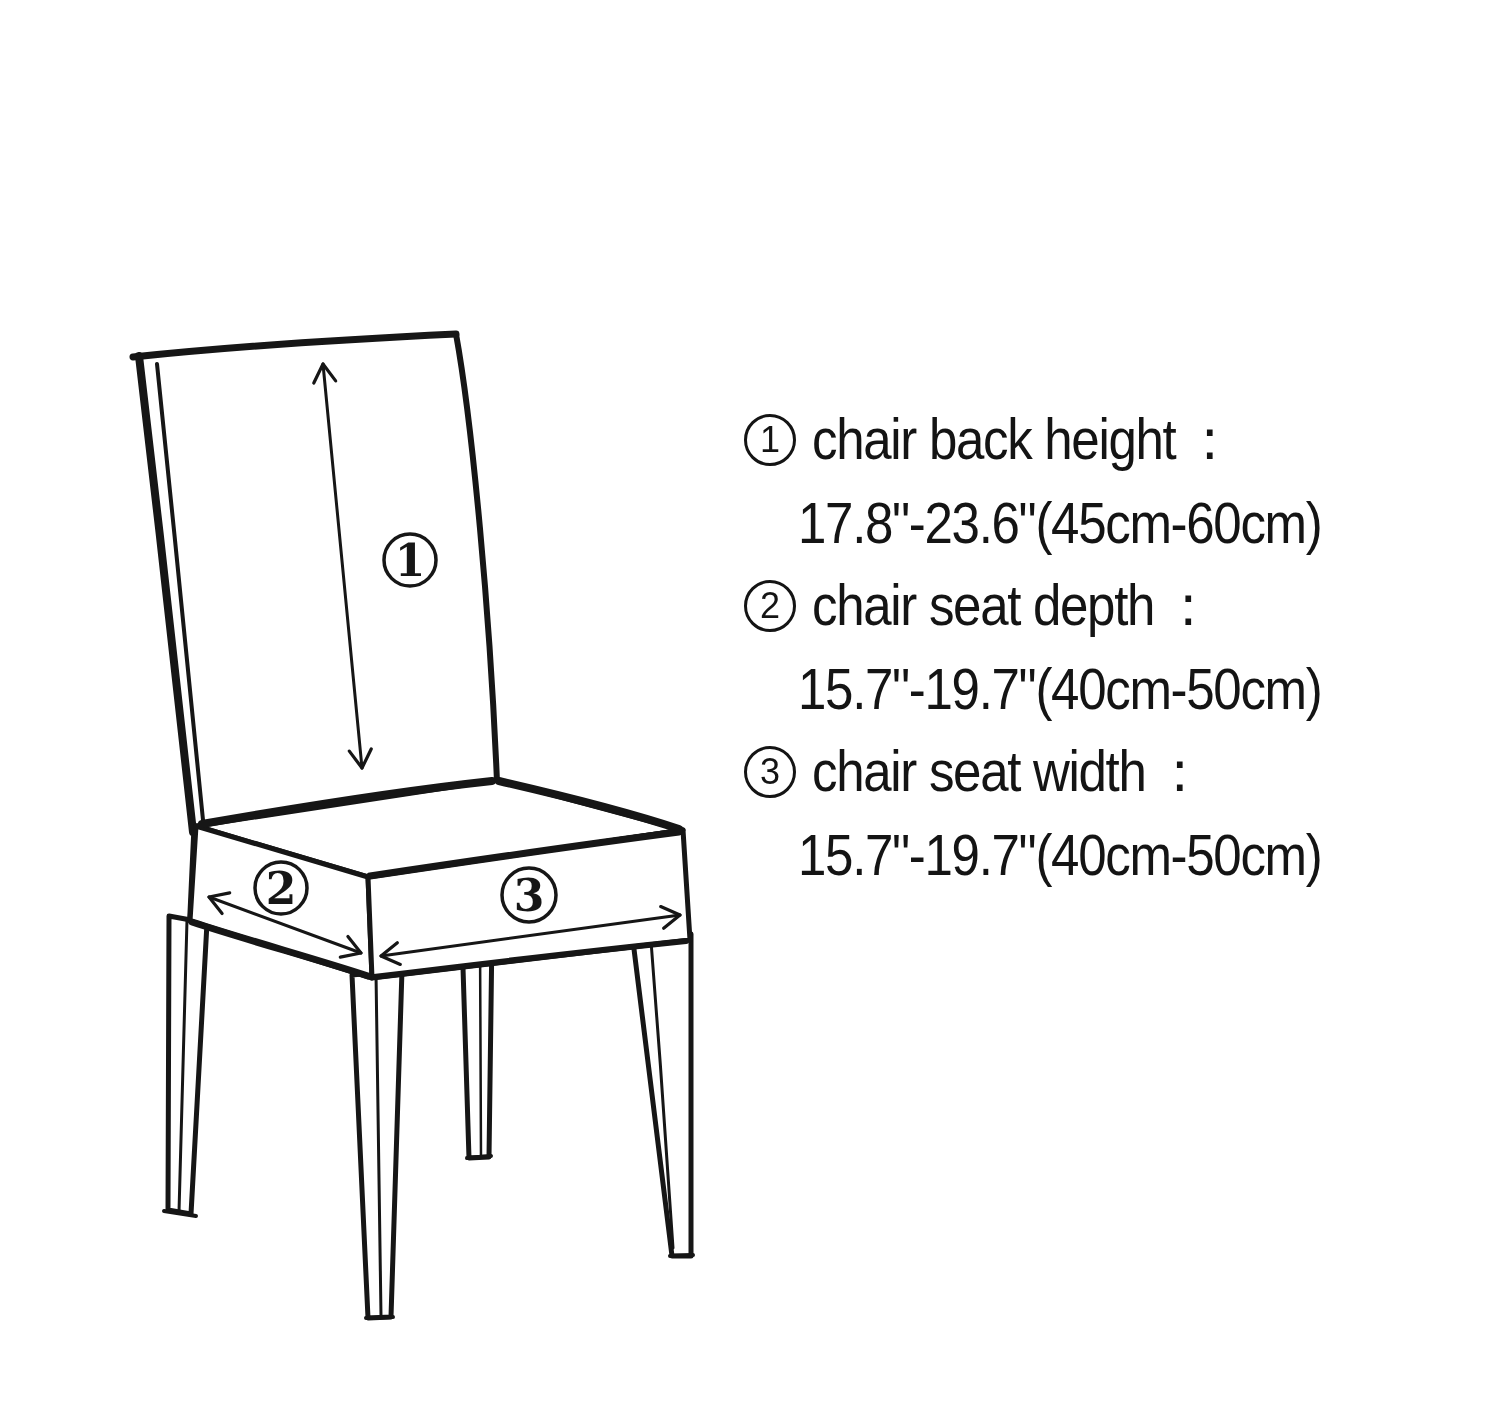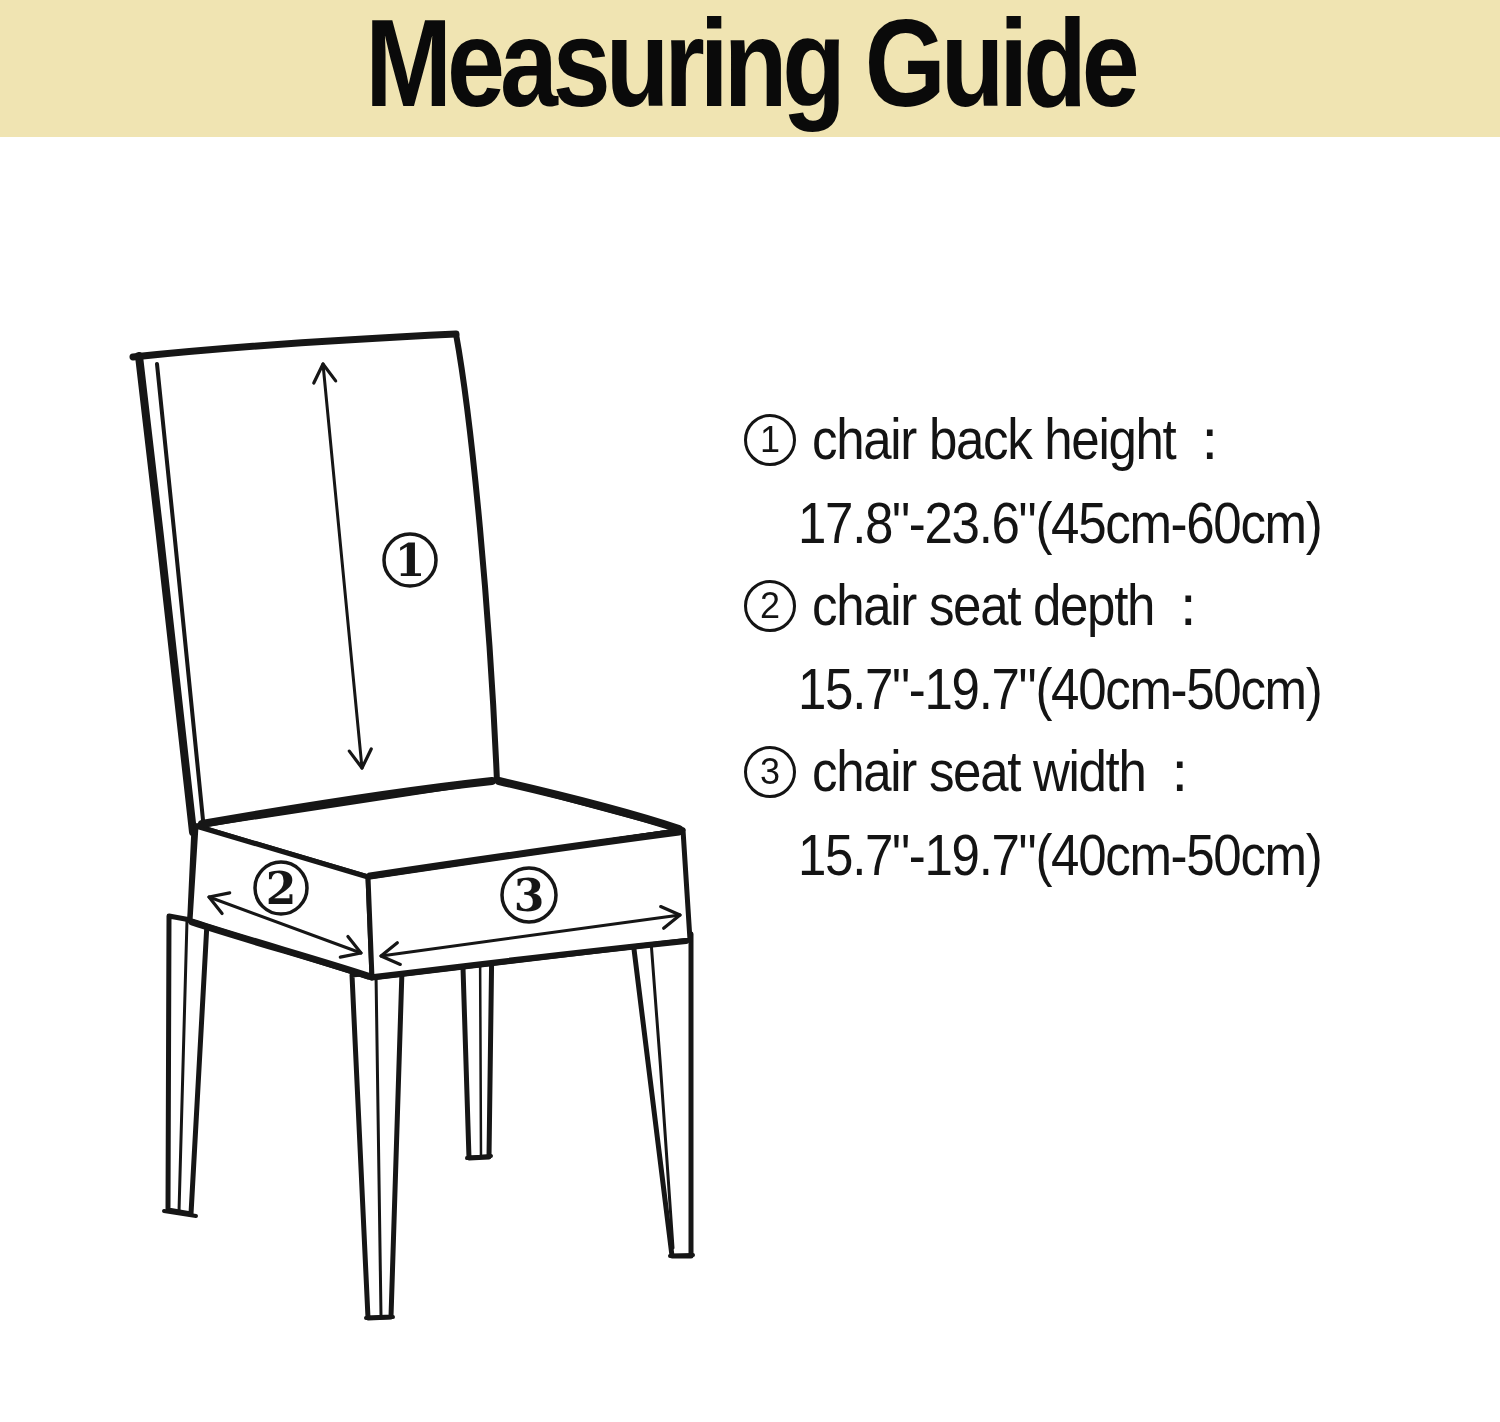--- a/index.html
+++ b/index.html
@@ -37,23 +37,20 @@
     display:flex; align-items:center; justify-content:center;
     font-size:36px; letter-spacing:0; margin-right:16px;
   }
   .colon { margin-left:10px; letter-spacing:0; }
 </style>
 </head>
 <body>
 
 <div class="page">
 
-  <div class="banner">
-    <h1 class="title">Measuring Guide</h1>
-  </div>
 
   <svg class="diagram" width="1500" height="1422" viewBox="0 0 1500 1422">
     <defs>
       <marker id="ah" markerUnits="userSpaceOnUse" markerWidth="60" markerHeight="60" refX="0" refY="0" orient="auto-start-reverse" overflow="visible">
         <path d="M-18,-11 L0,0 L-18,11" fill="none" stroke="#161616" stroke-width="3.2" stroke-linecap="round" stroke-linejoin="round"></path>
       </marker>
     </defs>
 
     <g>
       <path class="sk" stroke-width="8" d="M139,356 C158,512 178,702 193,832"></path>

